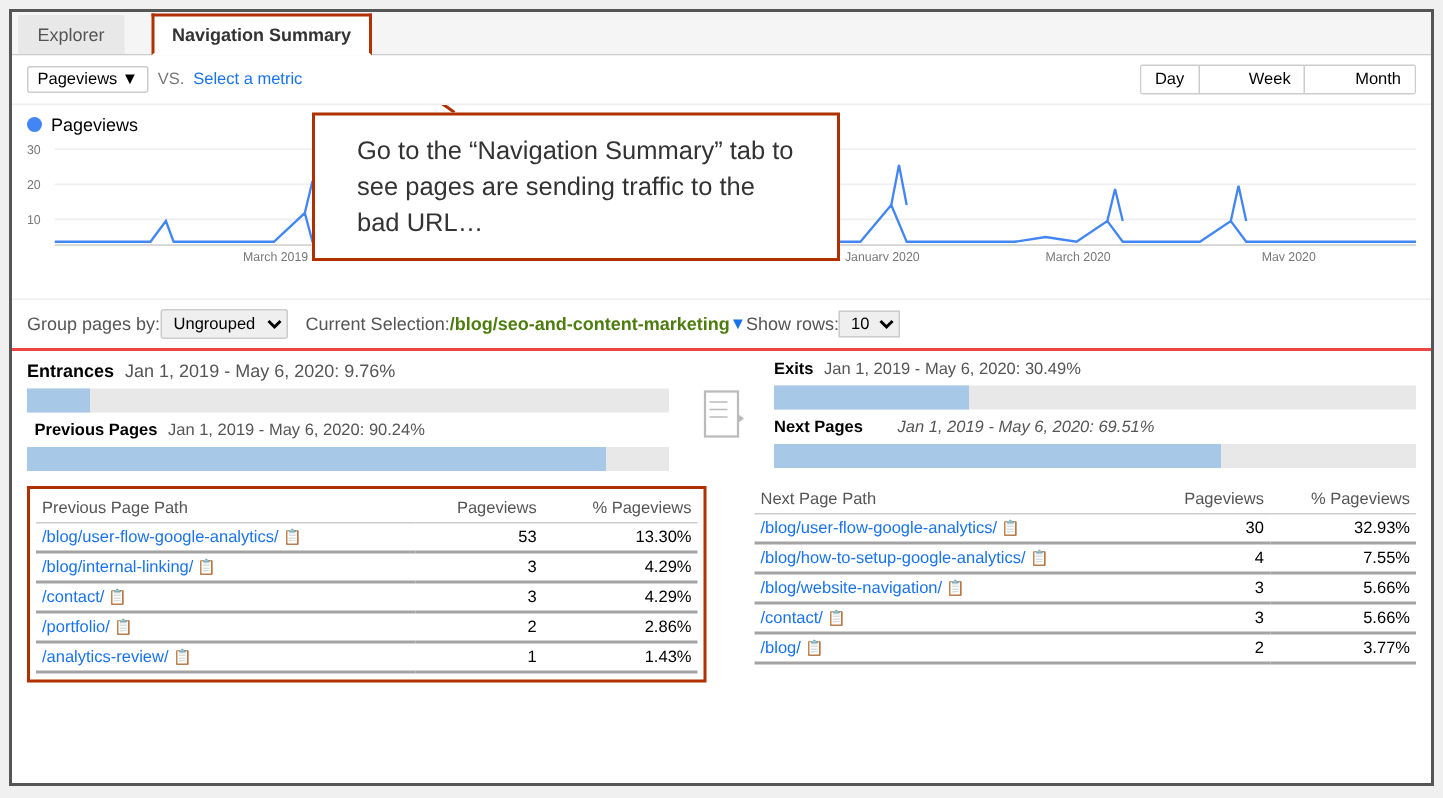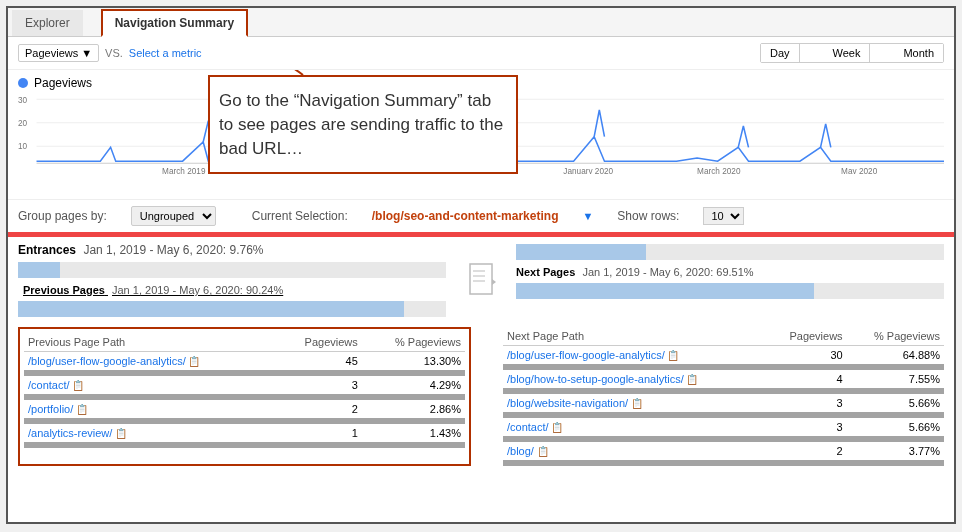--- a/index.html
+++ b/index.html
@@ -129,35 +129,35 @@
       line-height: 1.4;
       color: #333;
       z-index: 10;
     }
     
     .group-row {
       display: flex;
       align-items: center;
       padding: 6px 10px;
       background: #fff;
-      border-bottom: 5px solid #ef4444;
-      gap: 24px;
+      border-bottom: 2px solid #ef4444;
+      gap: 0;
       font-size: 12px;
     }
     .group-label { color: #555; }
     .group-select {
       border: 1px solid #ccc;
       border-radius: 2px;
       padding: 2px 4px;
       font-size: 11px;
       cursor: pointer;
     }
     .current-sel-label { color: #555; margin-left: 12px; text-align: right; }
     .current-url {
-      color: #c2410c;
+      color: #4d7c0f;
       font-weight: bold;
       font-size: 12px;
     }
     .show-rows-label { color: #555; }
     .show-rows-select {
       border: 1px solid #ccc;
       padding: 1px 3px;
       font-size: 11px;
     }
     
@@ -199,21 +199,21 @@
     .data-table th {
       text-align: left;
       font-weight: normal;
       color: #555;
       border-bottom: 1px solid #ccc;
       padding: 3px 4px;
     }
     .data-table th.right { text-align: right; }
     .data-table td {
       padding: 3px 4px;
-      border-bottom: 6px solid #a3a3a3;
+      border-bottom: 2px solid #a3a3a3;
       vertical-align: middle;
     }
     .data-table td.right { text-align: right; }
     .link-cell { color: #1a73e8; }
     .copy-icon {
       font-size: 10px;
       color: #999;
       margin-left: 3px;
     }
     .table-red-border {
@@ -276,21 +276,21 @@
       <polyline points="780,50 785,28 790,50" fill="none" stroke="#4285f4" stroke-width="1.5"></polyline>
 
       <text x="140" y="75" font-size="8" fill="#777">March 2019</text>
       <text x="230" y="75" font-size="8" fill="#777">May 2019</text>
       <text x="530" y="75" font-size="8" fill="#777">January 2020</text>
       <text x="660" y="75" font-size="8" fill="#777">March 2020</text>
       <text x="800" y="75" font-size="8" fill="#777">May 2020</text>
     </svg>
 
     
-    <div class="annotation-box" style="top:5px; left:200px; width:310px; padding:12px 9px; font-size:17px;">
+    <div class="annotation-box" style="top:5px; left:200px; width:352px; padding:12px 28px; font-size:17px;">
       <span>Go to the “Navigation Summary” tab to see pages are sending traffic to the bad URL…</span>
     </div>
 
     
     <svg style="position:absolute;top:0;left:0;width:100%;height:100%;pointer-events:none;">
 
       <defs>
         <marker id="arrowhead1" markerWidth="8" markerHeight="8" refX="4" refY="4" orient="auto">
           <polygon points="0,0 8,4 0,8" fill="#b03000"></polygon>
         </marker>
@@ -318,45 +318,49 @@
 
   <div class="stats-row">
     <div style="flex:1; padding:4px 10px;">
       <div style="font-size:12px; padding:2px 0;">
         <span style="font-weight:bold;">Entrances</span>
         <span style="color:#555; margin-left:4px;">Jan 1, 2019 - May 6, 2020: 9.76%</span>
       </div>
       <div class="stat-bar-container">
         <div class="stat-bar" style="width:9.76%;"></div>
       </div>
-      <div style="font-size:11px; padding:2px 5px; margin-top:4px;text-decoration:underline;">
+      <div style="font-size:11px; padding:2px 5px; margin-top:4px;">
         <span style="font-weight:bold;">Previous Pages</span>
         <span style="color:#555; margin-left:4px;">Jan 1, 2019 - May 6, 2020: 90.24%</span>
       </div>
       <div class="stat-bar-container">
         <div class="stat-bar" style="width:90.24%;"></div>
       </div>
     </div>
 
     <div class="stat-center" style="width:50px; display:flex; align-items:center; justify-content:center;">
       <svg width="30" height="40">
         <rect x="4" y="5" width="22" height="30" fill="none" stroke="#bbb" stroke-width="1.5"></rect>
         <line x1="7" y1="12" x2="19" y2="12" stroke="#bbb" stroke-width="1"></line>
         <line x1="7" y1="17" x2="19" y2="17" stroke="#bbb" stroke-width="1"></line>
         <line x1="7" y1="22" x2="19" y2="22" stroke="#bbb" stroke-width="1"></line>
         <polygon points="26,20 30,23 26,26" fill="#bbb"></polygon>
       </svg>
     </div>
     <div style="flex:1; padding:4px 10px;">
+      <div style="font-size:11px; padding:2px 0;">
+        <span style="font-weight:bold;">Exits</span>
+        <span style="color:#555; margin-left:4px;">Jan 1, 2019 - May 6, 2020: 30.49%</span>
+      </div>
       <div class="stat-bar-container">
         <div class="stat-bar" style="width:30.49%;"></div>
       </div>
       <div style="font-size:11px; padding:2px 0; margin-top:4px;">
         <span style="font-weight:bold;">Next Pages</span>
-        <span style="color:#555; margin-left:4px;">Jan 1, 2019 - May 6, 2020: 69.51%</span>
+        <span style="color:#555; margin-left:20px;font-style:italic;">Jan 1, 2019 - May 6, 2020: 69.51%</span>
       </div>
       <div class="stat-bar-container">
         <div class="stat-bar" style="width:69.51%;"></div>
       </div>
     </div>
   </div>
 
   <div class="tables-area">
 
     <div class="data-table table-red-border">
@@ -364,22 +368,27 @@
         <thead>
           <tr>
             <th>Previous Page Path</th>
             <th class="right">Pageviews</th>
             <th class="right">% Pageviews</th>
           </tr>
         </thead>
         <tbody id="prev-table-body">
         <tr>
     <td class="link-cell">/blog/user-flow-google-analytics/<span class="copy-icon">📋</span></td>
-    <td class="right">45</td>
+    <td class="right">53</td>
     <td class="right">13.30%</td>
+  </tr>
+            <tr>
+    <td class="link-cell">/blog/internal-linking/<span class="copy-icon">📋</span></td>
+    <td class="right">3</td>
+    <td class="right">4.29%</td>
   </tr>
             <tr>
     <td class="link-cell">/contact/<span class="copy-icon">📋</span></td>
     <td class="right">3</td>
     <td class="right">4.29%</td>
   </tr>
             <tr>
     <td class="link-cell">/portfolio/<span class="copy-icon">📋</span></td>
     <td class="right">2</td>
     <td class="right">2.86%</td>
@@ -399,21 +408,21 @@
           <tr>
             <th>Next Page Path</th>
             <th class="right">Pageviews</th>
             <th class="right">% Pageviews</th>
           </tr>
         </thead>
         <tbody id="next-table-body">
         <tr>
     <td class="link-cell">/blog/user-flow-google-analytics/<span class="copy-icon">📋</span></td>
     <td class="right">30</td>
-    <td class="right">64.88%</td>
+    <td class="right">32.93%</td>
   </tr>
             <tr>
     <td class="link-cell">/blog/how-to-setup-google-analytics/<span class="copy-icon">📋</span></td>
     <td class="right">4</td>
     <td class="right">7.55%</td>
   </tr>
             <tr>
     <td class="link-cell">/blog/website-navigation/<span class="copy-icon">📋</span></td>
     <td class="right">3</td>
     <td class="right">5.66%</td>

